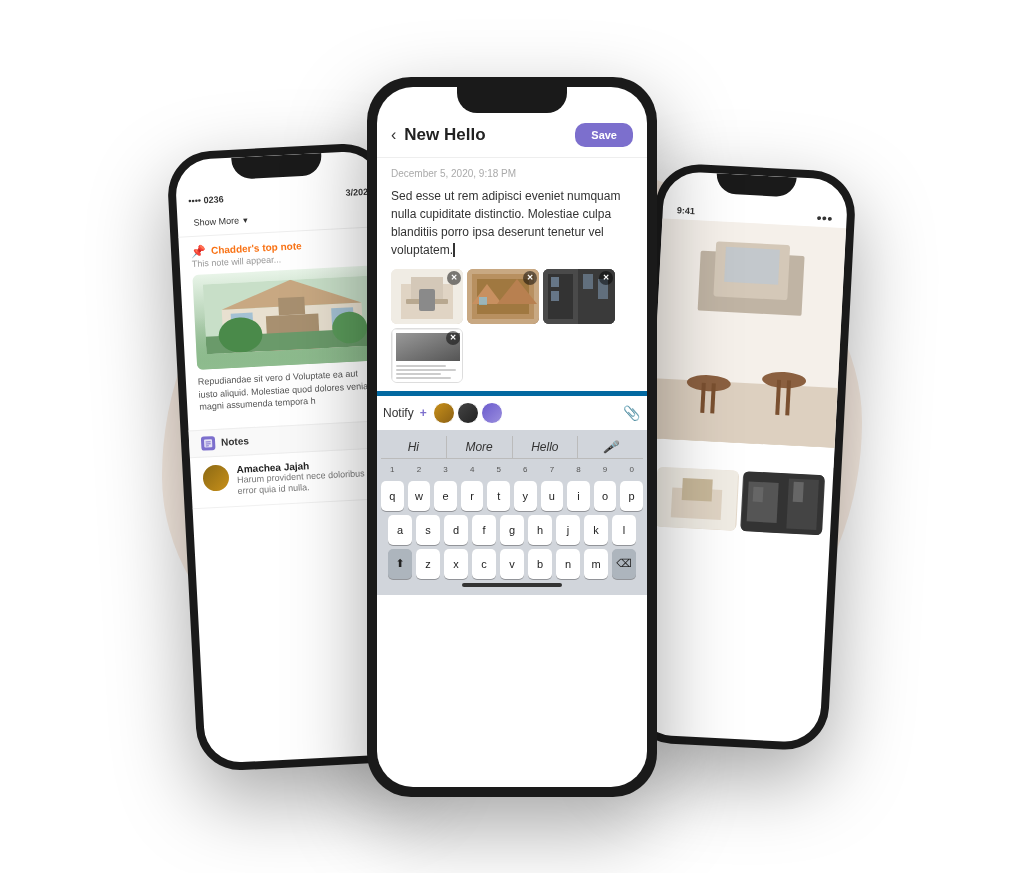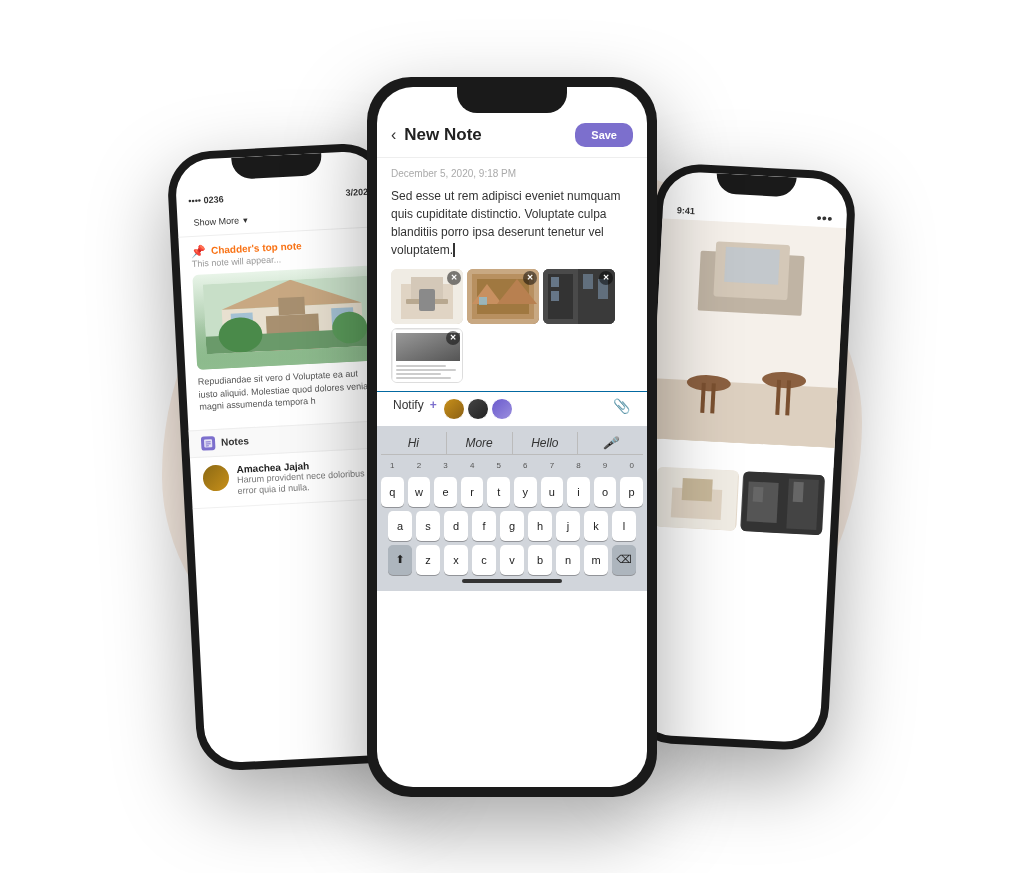--- a/index.html
+++ b/index.html
@@ -288,23 +288,23 @@
       font-size: 8px;
       font-weight: 700;
     }
     .photo-1 { background: linear-gradient(135deg, #f0ede8, #d4c8b8); }
     .photo-2 { background: linear-gradient(135deg, #c8a882, #8b6040); }
     .photo-3 { background: linear-gradient(135deg, #4a4a4a, #888, #444); }
     .photo-doc { background: #fff; border: 1px solid #ddd; }
 
     .notify-bar {
       display: flex;
-      align-items: flex-start;
-      padding: 6px 16px;
-      border-top: 1px solid #0369a1;
+      align-items: center;
+      padding: 6px 6px;
+      border-top: 5px solid #0369a1;
       gap: 6px;
       font-size: 12px;
       color: #333;
     }
     .notify-plus { color: #7c6fcd; font-weight: 700; }
     .notify-avatars { display: flex; gap: 2px; }
     .nav-avatar {
       width: 22px; height: 22px;
       border-radius: 50%;
       border: 1.5px solid #fff;
@@ -565,27 +565,27 @@
       </div>
     </div>
   </div>
 
   <div class="phone phone-center">
     <div class="phone-screen">
       <div class="notch"></div>
 
       <div class="center-header">
         <span class="back-arrow">‹</span>
-        <span class="center-title">New Note</span>
+        <span class="center-title">New Hello</span>
         <button class="save-btn">Save</button>
       </div>
 
       <div class="center-timestamp">December 5, 2020, 9:18 PM</div>
       <div class="center-note-body">
-        <span>Sed esse ut rem adipisci eveniet numquam quis cupiditate distinctio. Voluptate culpa blanditiis porro ipsa deserunt tenetur vel voluptatem.</span><span class="cursor-mark"></span>
+        <span>Sed esse ut rem adipisci eveniet numquam nulla cupiditate distinctio. Molestiae culpa blanditiis porro ipsa deserunt tenetur vel voluptatem.</span><span class="cursor-mark"></span>
       </div>
 
       <div class="photos-grid">
         <div class="photo-thumb photo-1">
           <svg width="72" height="55" viewBox="0 0 72 55" xmlns="http://www.w3.org/2000/svg">
             <rect width="72" height="55" fill="#f0ece4"></rect>
             <rect x="10" y="15" width="52" height="35" fill="#e0d4c4"></rect>
             <rect x="20" y="8" width="32" height="22" fill="#d4c8b8"></rect>
 
             <rect x="15" y="30" width="42" height="5" fill="#b8a890" rx="1"></rect>

